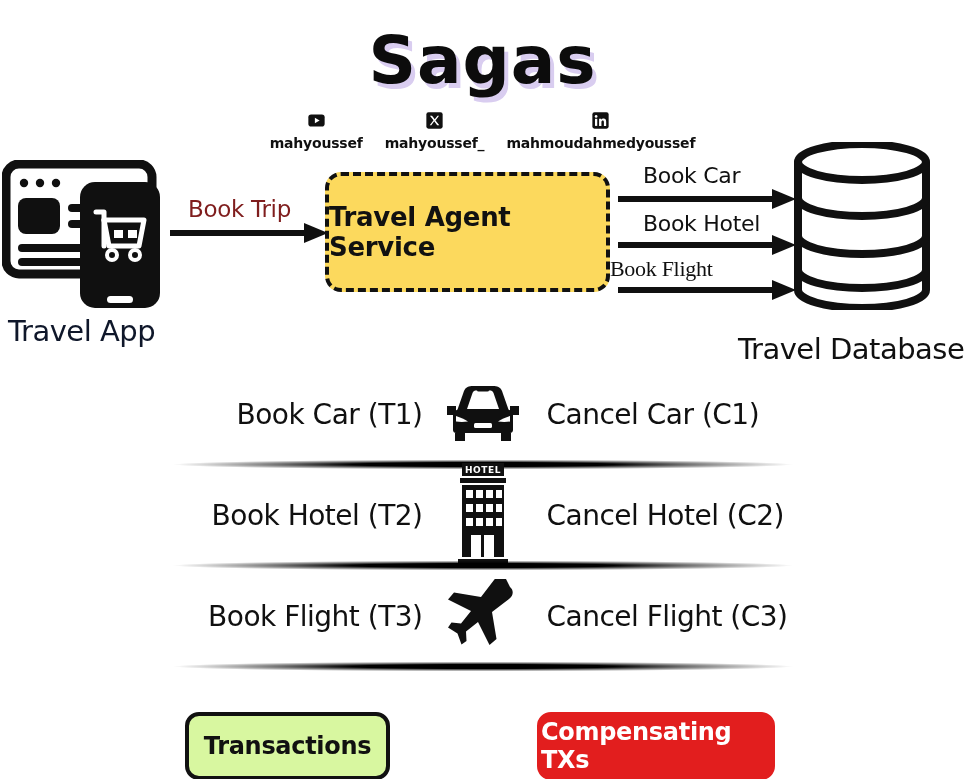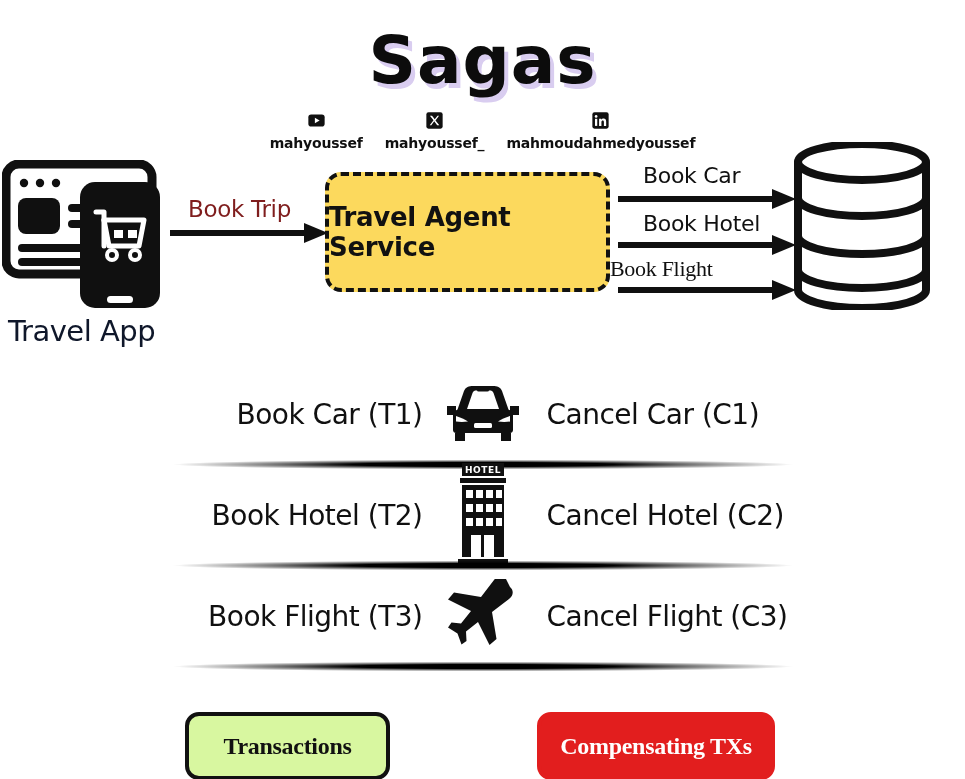--- a/index.html
+++ b/index.html
@@ -89,21 +89,21 @@
   .divider {
     position: relative; height: 9px; margin: 0 auto; width: 620px;
     background: radial-gradient(ellipse 50% 55% at 50% 50%, #000 0%, #000 42%, rgba(0,0,0,0.55) 66%, rgba(0,0,0,0) 100%);
   }
 
   
   .legend { position: absolute; left: 0; top: 712px; width: 965px; height: 64px; }
   .chip {
     position: absolute; height: 68px; border-radius: 14px;
     display: flex; align-items: center; justify-content: center;
-    font-size: 24px; font-weight: 600; letter-spacing: -0.3px; font-family: Liberation Serif, serif;
+    font-size: 24px; font-weight: 600; letter-spacing: -0.3px;
   }
   .chip-tx {
     left: 185px; width: 205px;
     background: #D8F7A0; color: #111111; border: 4px solid #111111;
   }
   .chip-ctx {
     left: 537px; width: 238px;
     background: #E21E1E; color: #ffffff; border: 4px solid #E21E1E;
   }
 </style>
@@ -213,20 +213,21 @@
     <svg width="145" height="168" viewBox="0 0 145 168" aria-hidden="true">
       <g fill="none" stroke="#101010" stroke-width="8">
         <path d="M8 20 v128 a64 18 0 0 0 128 0 v-128"></path>
         <ellipse cx="72" cy="20" rx="64" ry="18"></ellipse>
         <path d="M8 56 a64 18 0 0 0 128 0"></path>
         <path d="M8 94 a64 18 0 0 0 128 0"></path>
         <path d="M8 128 a64 18 0 0 0 128 0"></path>
       </g>
     </svg>
   </div>
+  <div class="db-caption">Travel Database</div>
 
   <div class="saga-rows">
 
     <div class="saga-row">
       <div class="saga-left">Book Car (T1)</div>
       <div class="saga-icon">
         <svg width="80" height="62" viewBox="0 0 80 62" aria-hidden="true">
           <rect x="4" y="23" width="9" height="9" fill="#101010"></rect>
           <rect x="67" y="23" width="9" height="9" fill="#101010"></rect>
           <path d="M14 28 L21 8 C22.5 4 26 3 30 3 h20 c4 0 7.5 1 9 5 l7 20 z" fill="#101010"></path>

